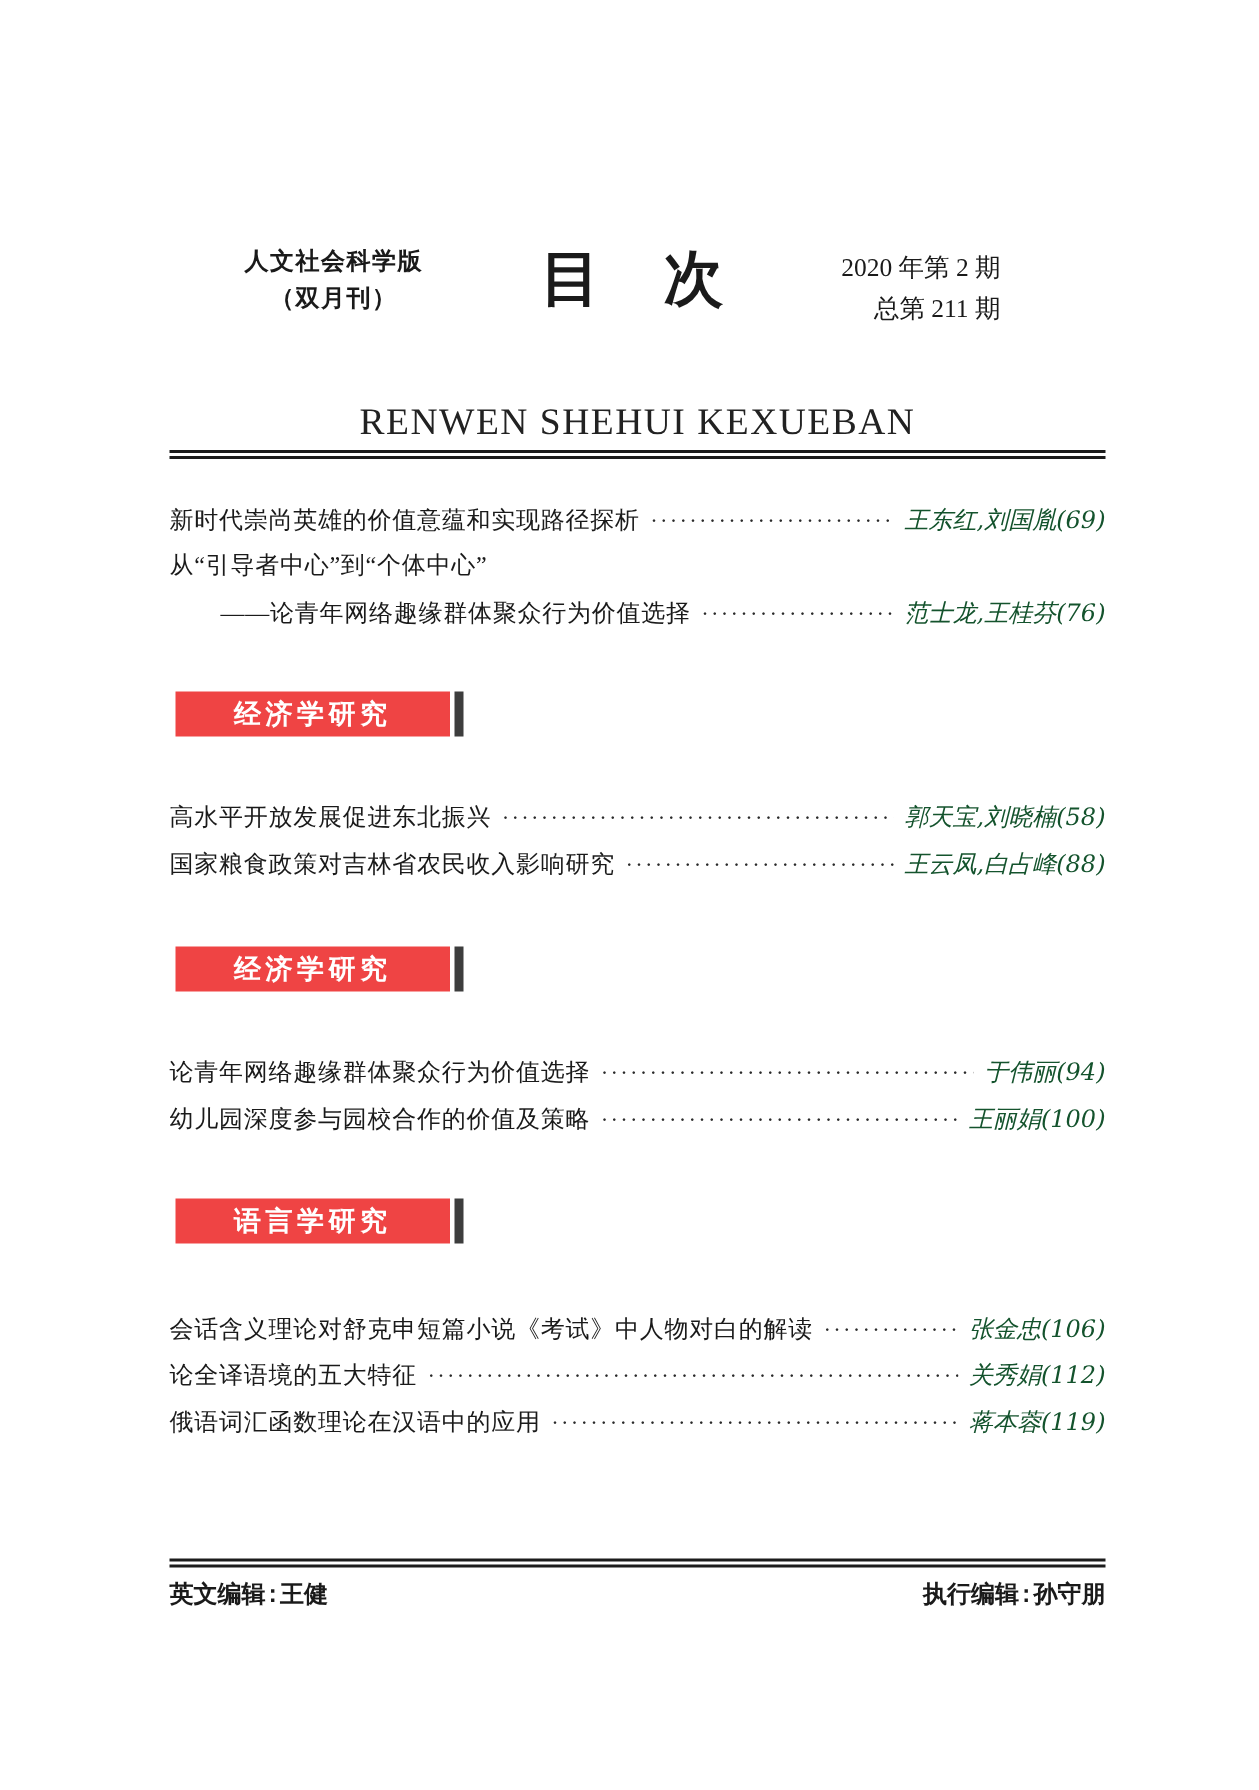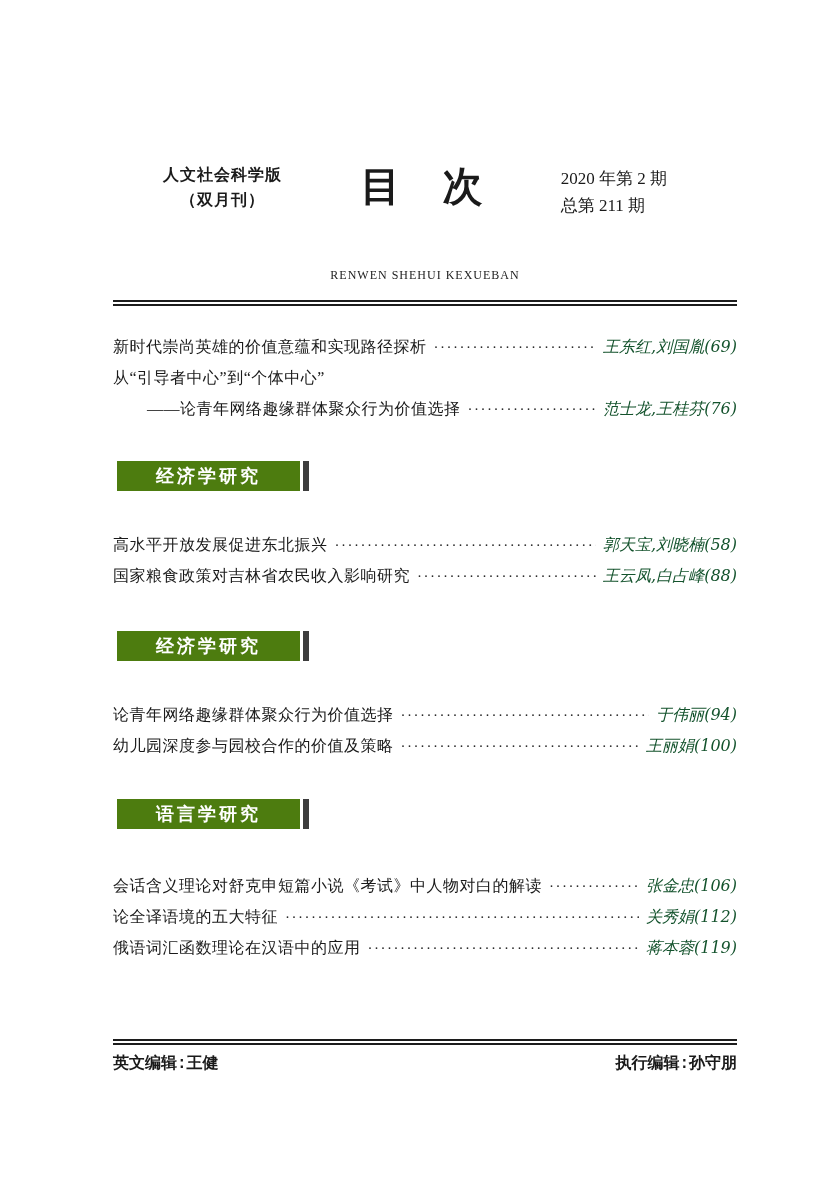--- a/index.html
+++ b/index.html
@@ -20,28 +20,28 @@
     text-align:center; font-family:"Liberation Sans","DejaVu Sans",sans-serif;
     font-weight:bold; font-size:16px; line-height:25px; letter-spacing:1px;
   }
   .header-center { display:flex; margin-top:2px; }
   .toc-char {
     font-family:"Liberation Sans","DejaVu Sans",sans-serif;
     font-weight:bold; font-size:40px; line-height:44px;
   }
   .toc-char + .toc-char { margin-left:42px; }
   .header-right {
-    text-align:left; font-size:17px; line-height:27px; margin-top:3px;
+    text-align:right; font-size:17px; line-height:27px; margin-top:3px;
     font-family:"Liberation Serif","DejaVu Serif",serif;
   }
 
   
   .renwen {
     position:absolute; top:268px; left:0; width:100%;
-    text-align:center; font-size:12px; letter-spacing:1px;
+    text-align:center; font-size:25px; letter-spacing:1px;
     font-family:"Liberation Serif","DejaVu Serif",serif; color:#222;
   }
   .rule {
     position:absolute; left:0; width:100%; height:6px;
     border-top:2px solid #1c1c1c; border-bottom:2px solid #1c1c1c;
   }
   .rule-top { top:300px; }
   .rule-bottom { top:1039px; }
 
   
@@ -61,21 +61,21 @@
     letter-spacing:1.5px; font-size:15px;
   }
   .entry-author {
     white-space:nowrap; font-style:italic; font-size:16px; color:#14532d;
     font-family:"DejaVu Serif","Liberation Serif",serif;
   }
 
   
   .banner { position:absolute; left:4px; display:flex; height:30px; }
   .banner-box {
-    width:183px; background:#4d7c0f; color:#ffffff;
+    width:183px; background:#ef4444; color:#ffffff;
     display:flex; align-items:center; justify-content:center;
     font-family:"Liberation Sans","DejaVu Sans",sans-serif;
     font-weight:bold; font-size:18px; letter-spacing:3px;
   }
   .banner-tail { width:6px; margin-left:3px; background:#3d3d3d; }
 
   
   .footer {
     position:absolute; top:1052px; left:0; right:0;
     display:flex; justify-content:space-between;

